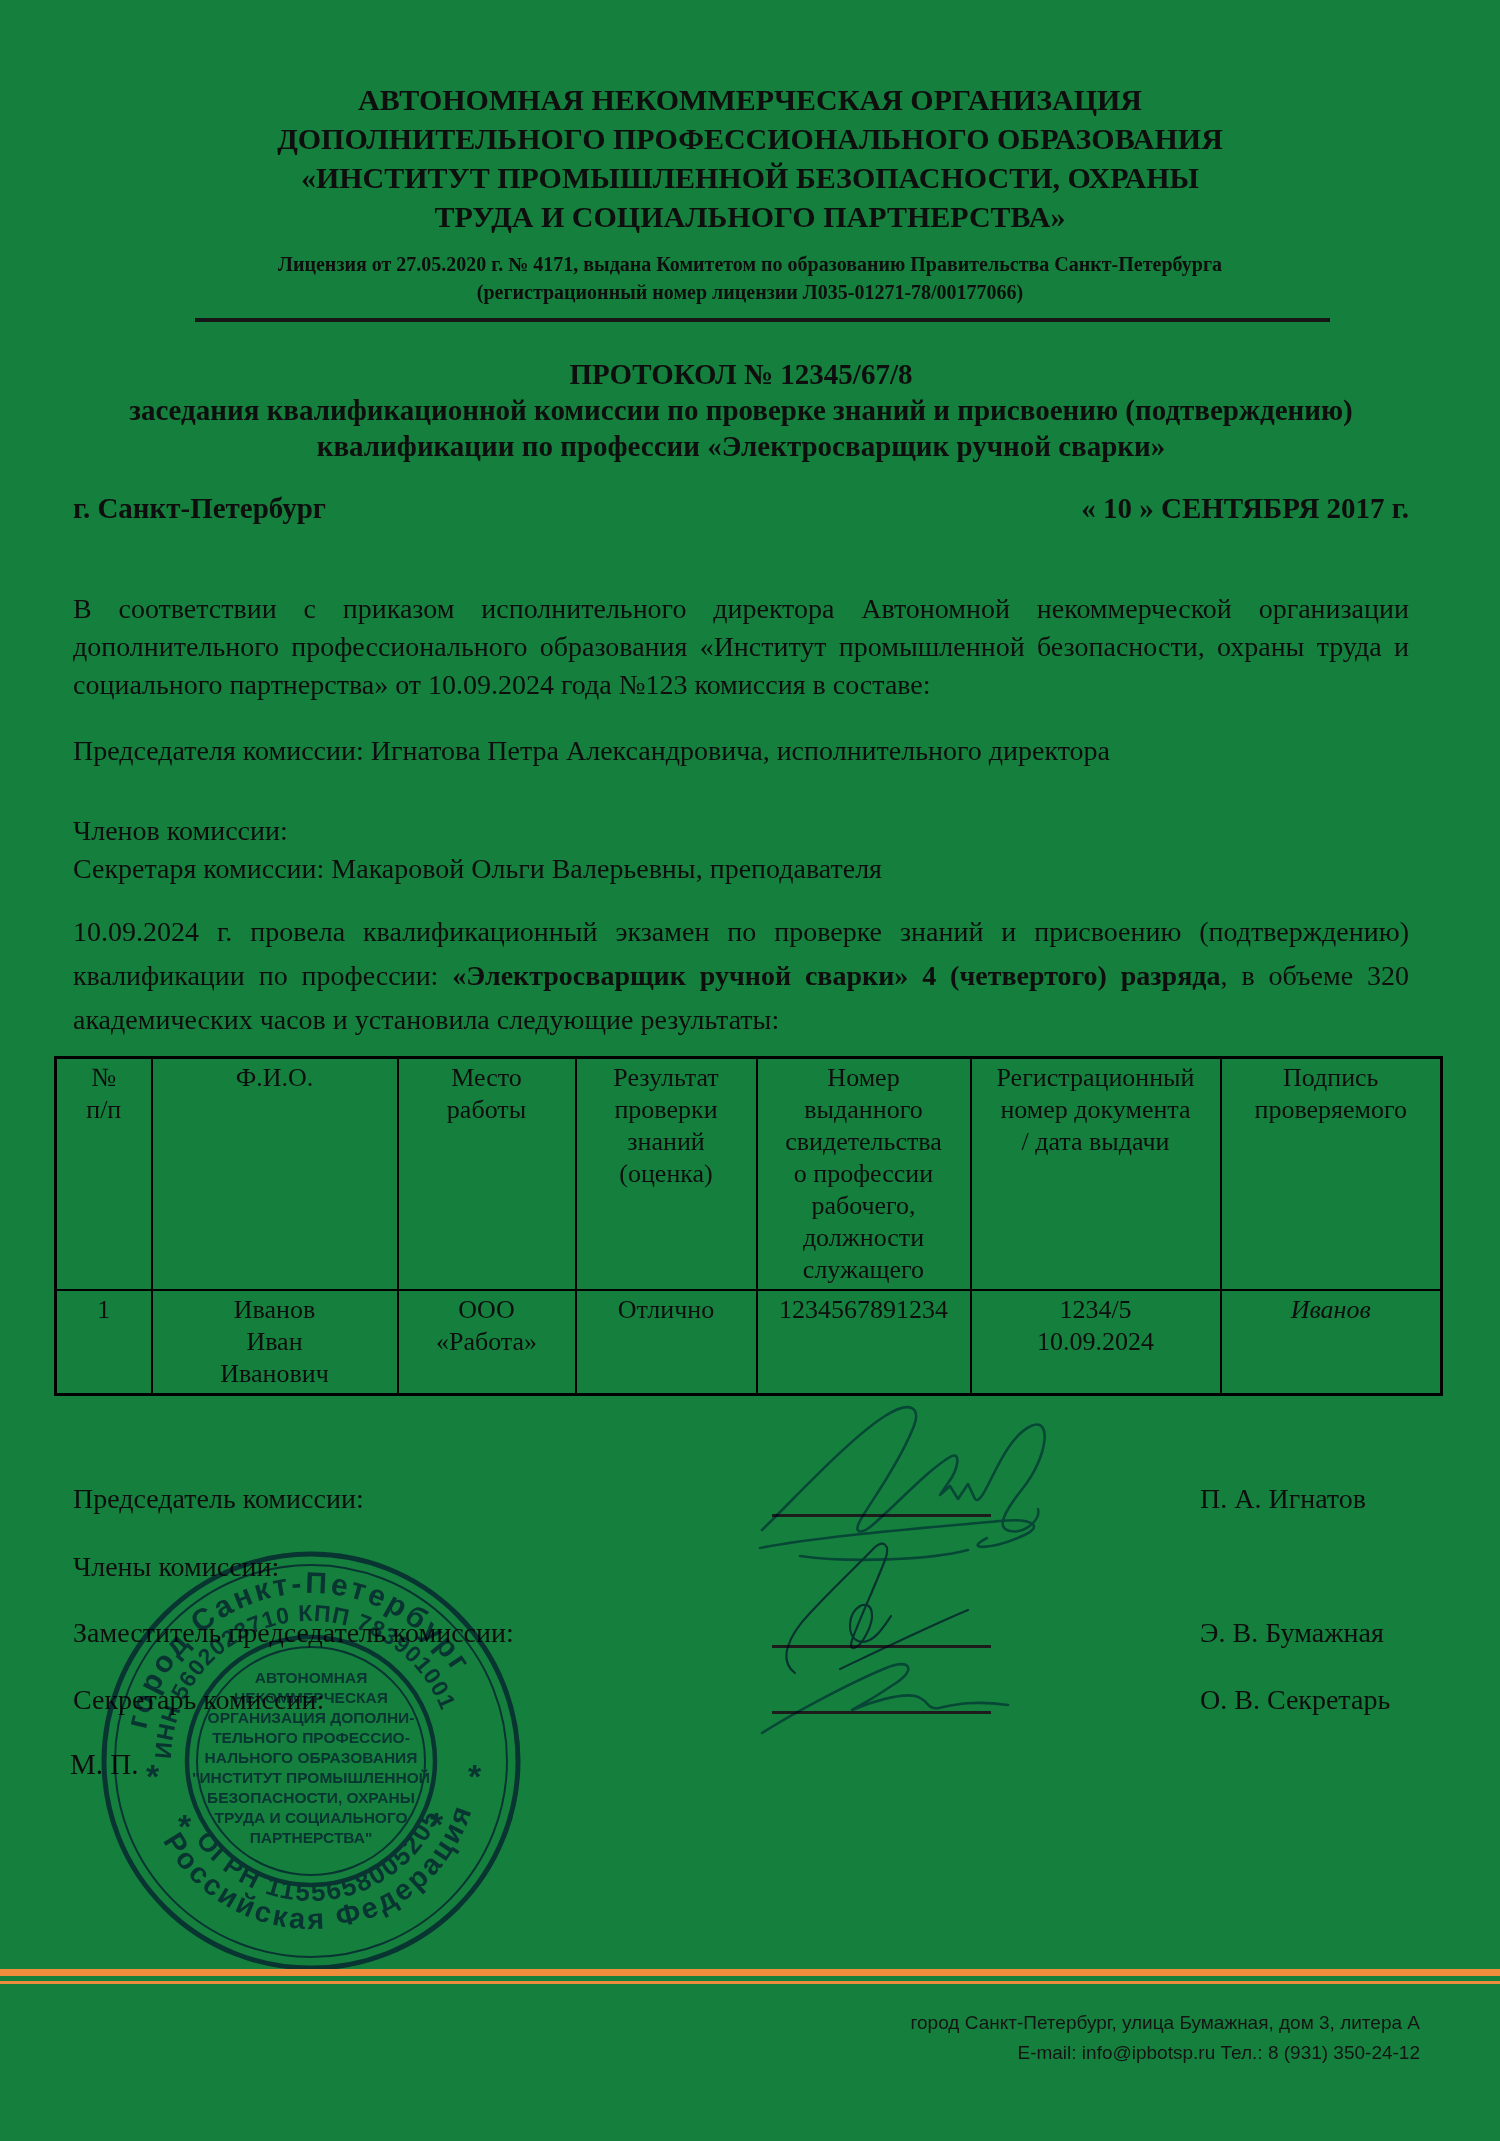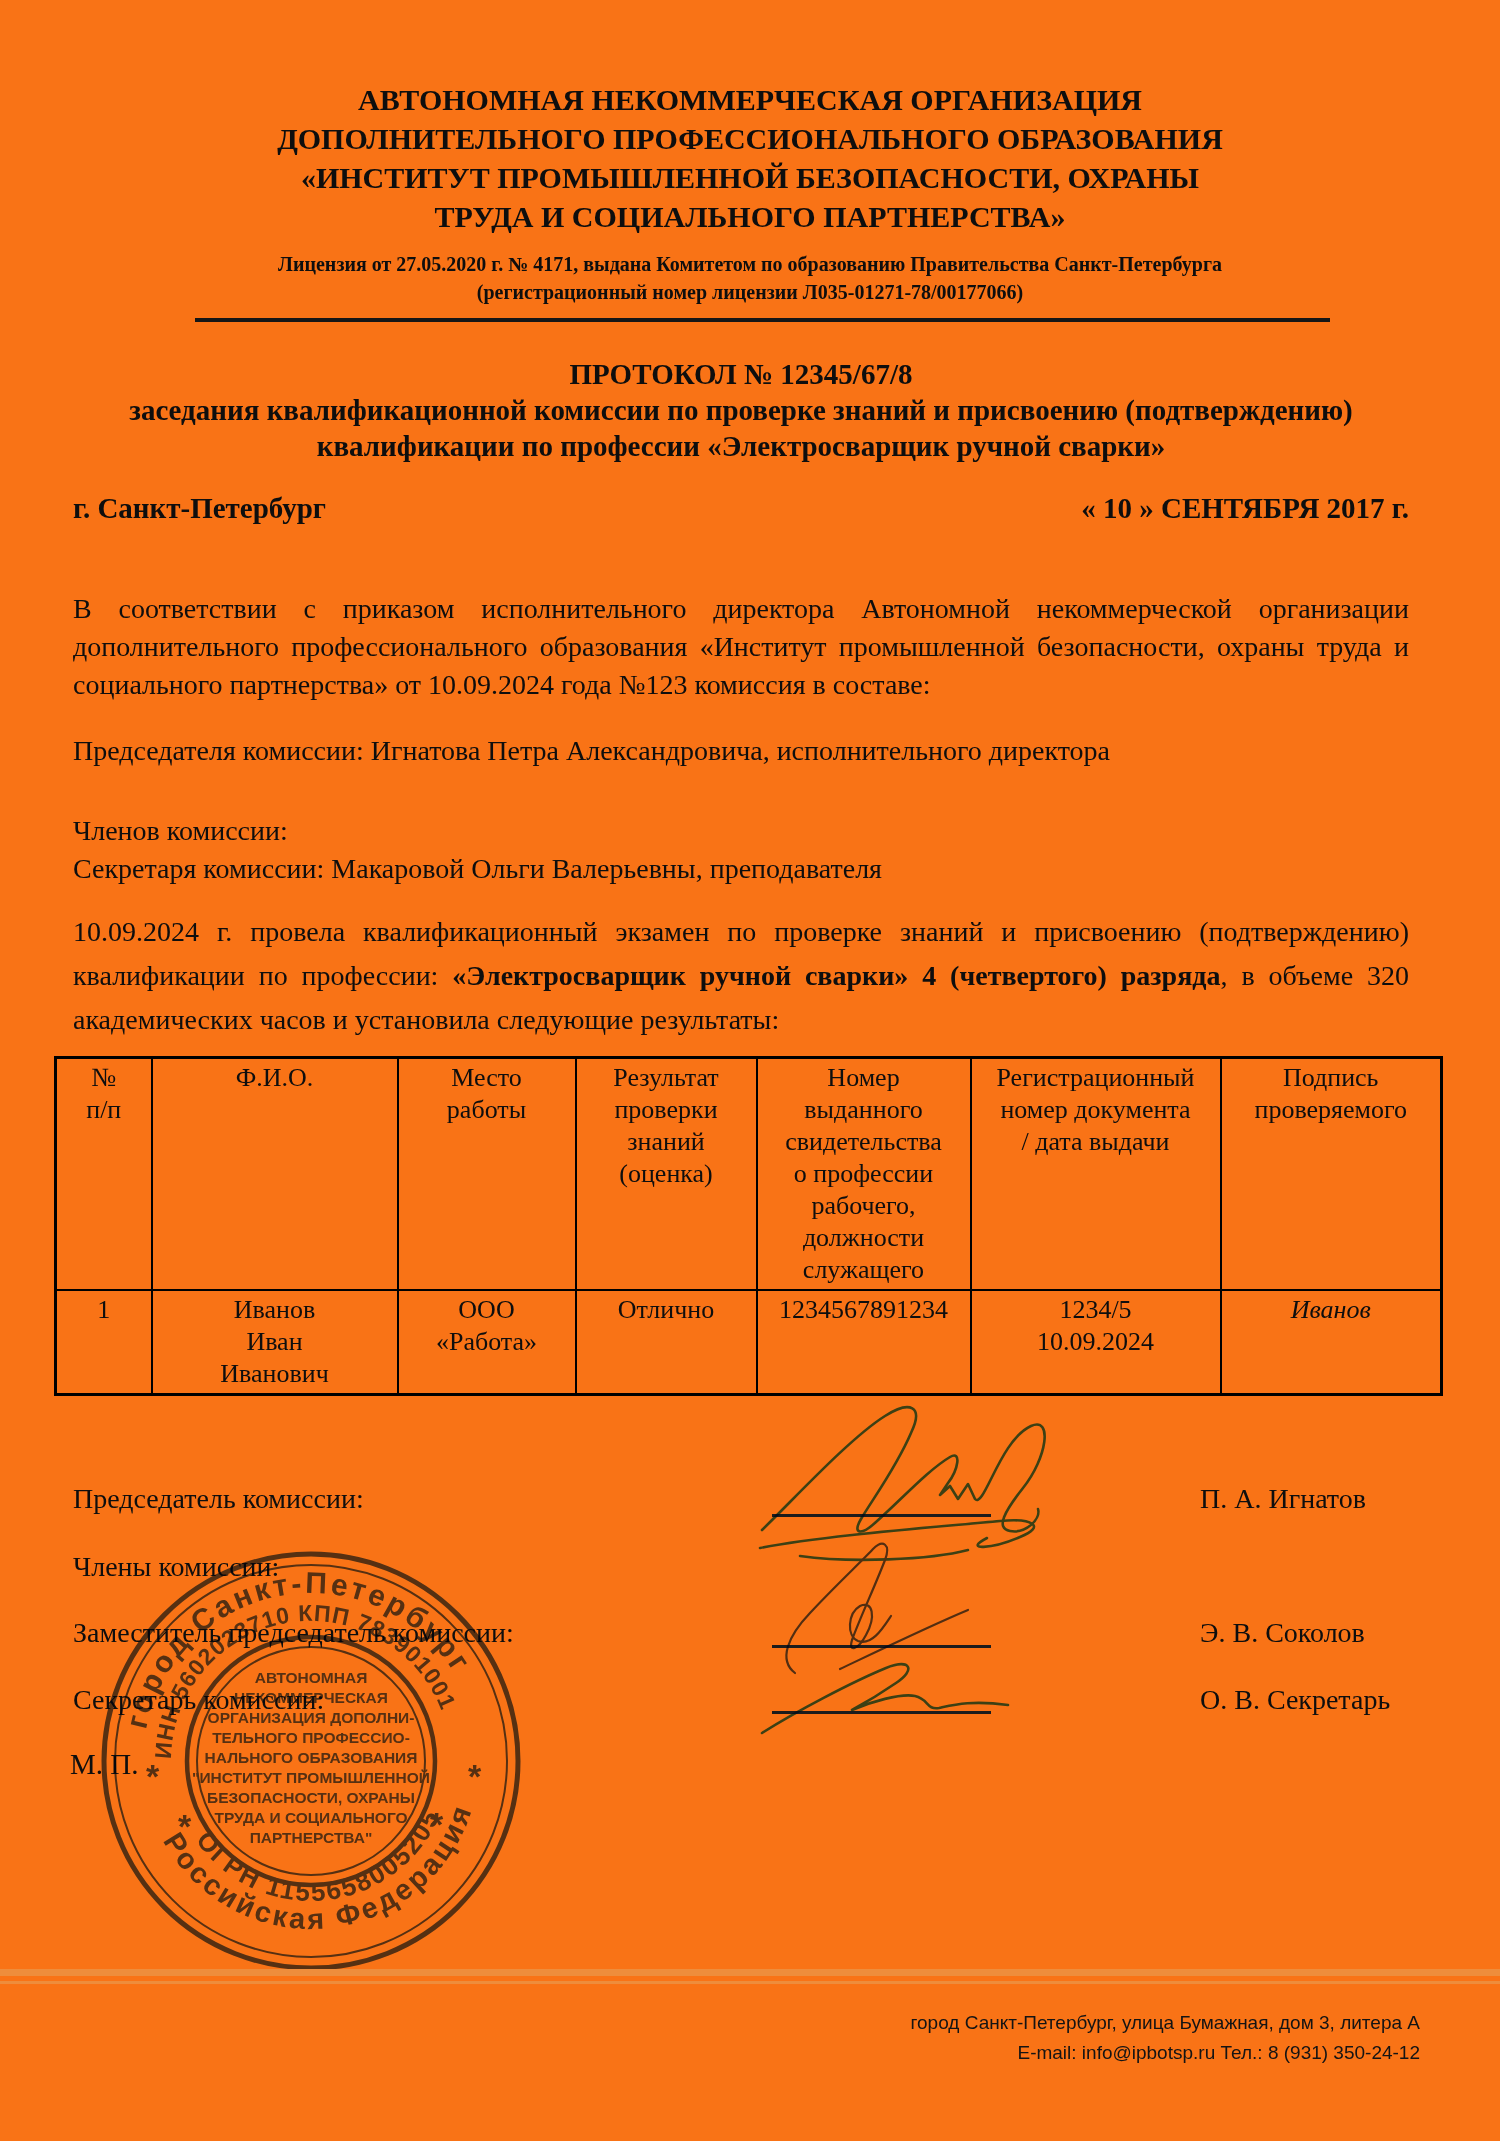--- a/index.html
+++ b/index.html
@@ -1,18 +1,18 @@
 <!DOCTYPE html>
 <html lang="ru"><head>
 <meta charset="utf-8">
 <style>
   html,body{margin:0;padding:0;background:#888;}
   .page{
     position:relative;width:1500px;height:2141px;margin:0 auto;
-    background:#f97316;overflow:hidden;
+    background:#15803d;overflow:hidden;
     font-family:"Liberation Serif","DejaVu Serif",serif;color:#0e0e0e;
   }
   .content{margin:0 91px 0 73px;}
   .org{padding-top:80px;text-align:center;font-weight:bold;font-size:30px;line-height:39px;}
   .license{margin-top:14px;text-align:center;font-weight:bold;font-size:20px;line-height:28px;}
   .rule{margin:12px 0 0 195px;width:1135px;height:4px;background:#161616;}
   .title{margin-top:34px;text-align:center;font-weight:bold;font-size:29px;line-height:36px;}
   .subtitle{text-align:center;font-weight:bold;font-size:29px;line-height:36px;}
   .cityrow{margin-top:26px;display:flex;justify-content:space-between;font-weight:bold;font-size:29px;line-height:36px;}
   .para{margin:0;font-size:28px;line-height:38px;text-align:justify;}
@@ -143,21 +143,21 @@
   </div>
 
   <div class="sig-label" style="top:1482px">Председатель комиссии:</div>
   <div class="sig-line" style="top:1514px"></div>
   <div class="sig-name" style="top:1482px">П. А. Игнатов</div>
 
   <div class="sig-label" style="top:1550px">Члены комиссии:</div>
 
   <div class="sig-label" style="top:1616px">Заместитель председатель комиссии:</div>
   <div class="sig-line" style="top:1645px"></div>
-  <div class="sig-name" style="top:1616px">Э. В. Соколов</div>
+  <div class="sig-name" style="top:1616px">Э. В. Бумажная</div>
 
   <div class="sig-label" style="top:1683px">Секретарь комиссии:</div>
   <div class="sig-line" style="top:1711px"></div>
   <div class="sig-name" style="top:1683px">О. В. Секретарь</div>
 
   <div class="mp">М. П.</div>
 
   <svg class="handsig" width="460" height="370" viewBox="0 0 460 370">
     <g>
       <path class="ln-blue" d="M 62 152 C 95 120 150 60 185 38 C 210 22 224 28 211 55 C 196 90 172 122 161 141 C 152 156 161 158 176 144 C 201 122 228 92 250 79 C 262 72 258 92 248 105 L 240 117 L 250 108 L 258 121 L 268 106 L 275 121 C 284 131 300 62 331 48 C 353 38 347 80 323 110 C 305 133 295 150 310 153 C 326 156 341 141 338 131"></path>

